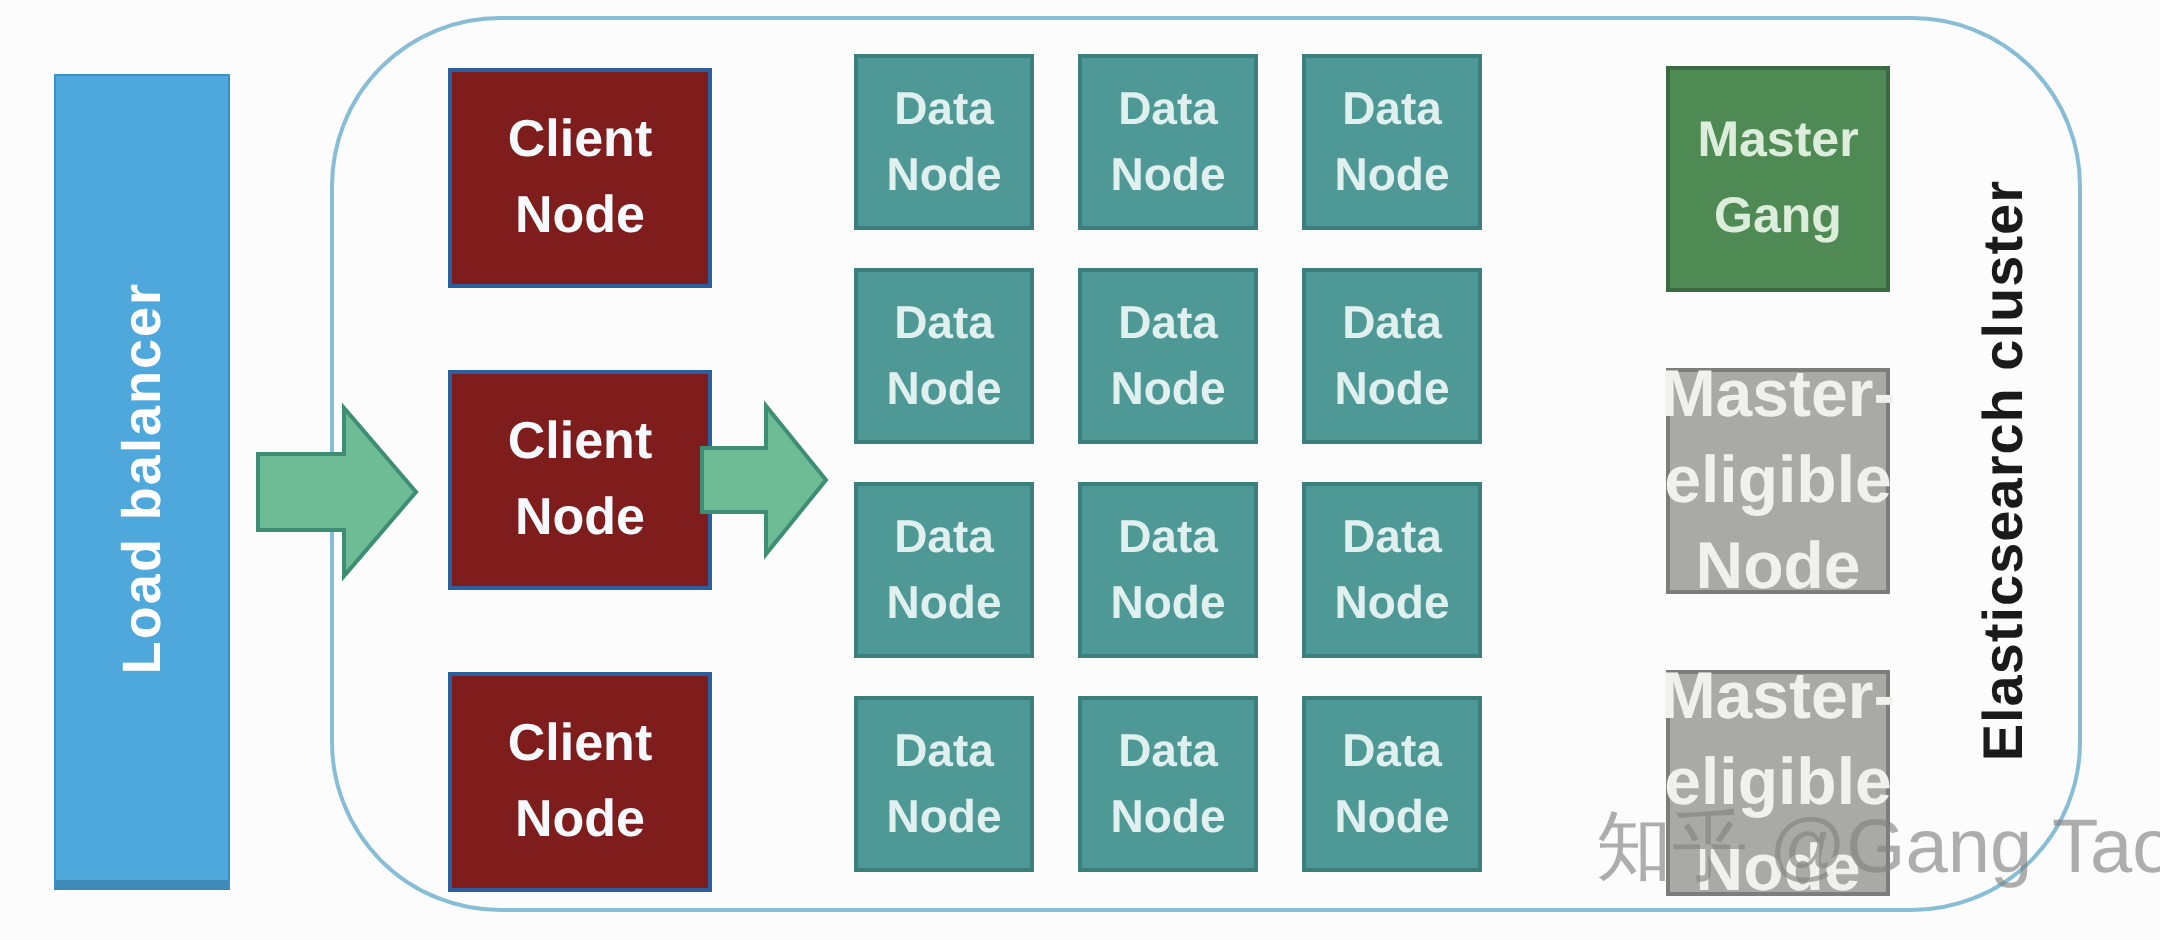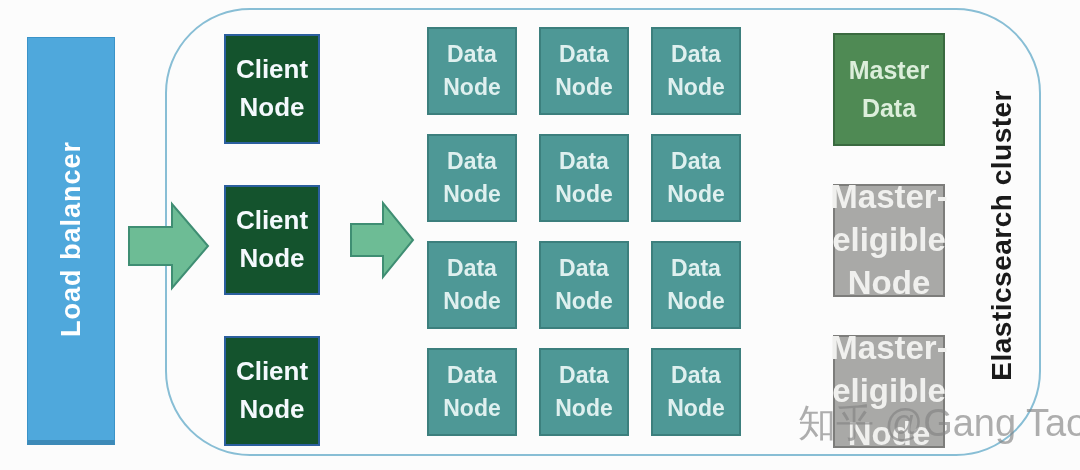--- a/index.html
+++ b/index.html
@@ -56,22 +56,22 @@
   }
 
   
   .client-col {
     position: absolute;
     left: 224px; top: 34px;
     display: flex; flex-direction: column; gap: 41px;
     z-index: 2;
   }
   .client-col .node {
-    width: 96px; height: 110px;
-    background: #14532d;
+    width: 132px; height: 110px;
+    background: #7f1d1d;
     border: 2px solid #2b5f9e;
     color: #f4f9fd;
     font-size: 26px;
     line-height: 1.45;
   }
 
   
   .data-grid {
     position: absolute;
     left: 427px; top: 27px;
@@ -193,21 +193,21 @@
     <div class="node">Data
 Node</div>
     <div class="node">Data
 Node</div>
     <div class="node">Data
 Node</div>
   </div>
 
   <div class="master-col">
     <div class="node master">Master
-Data</div>
+Gang</div>
     <div class="node master-eligible">Master-
 eligible
 Node</div>
     <div class="node master-eligible">Master-
 eligible
 Node</div>
   </div>
 
   <div class="cluster-label">
     <span class="vtext">Elasticsearch cluster</span>

